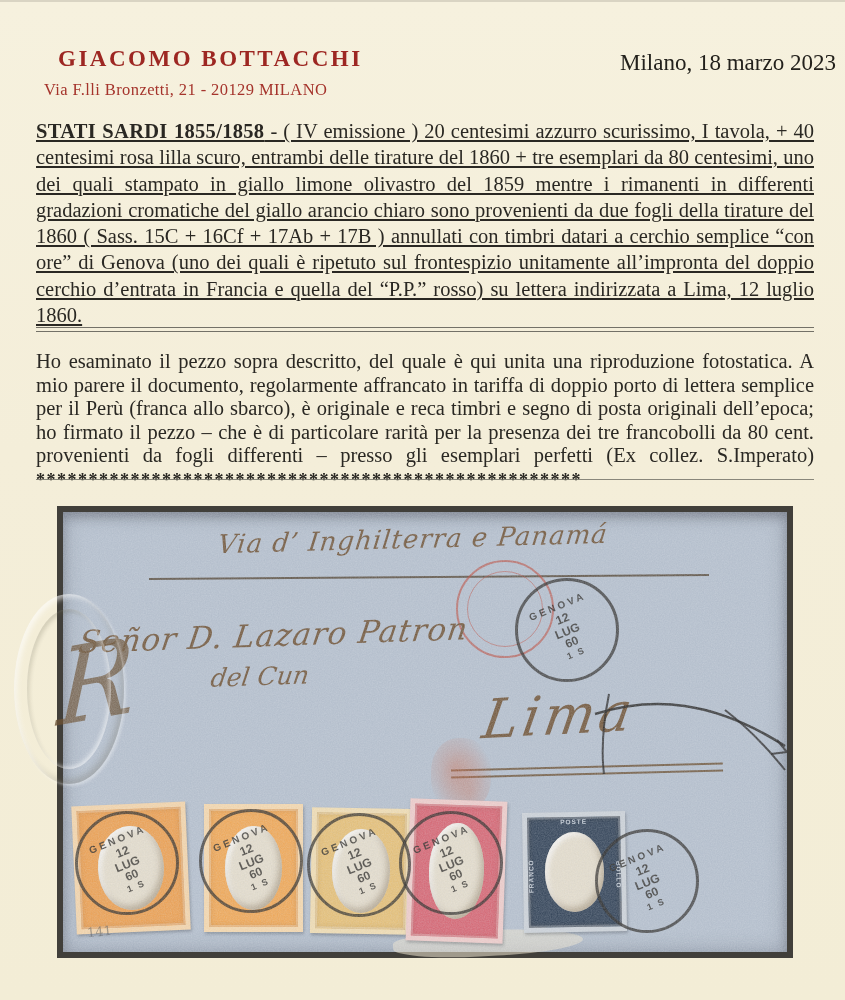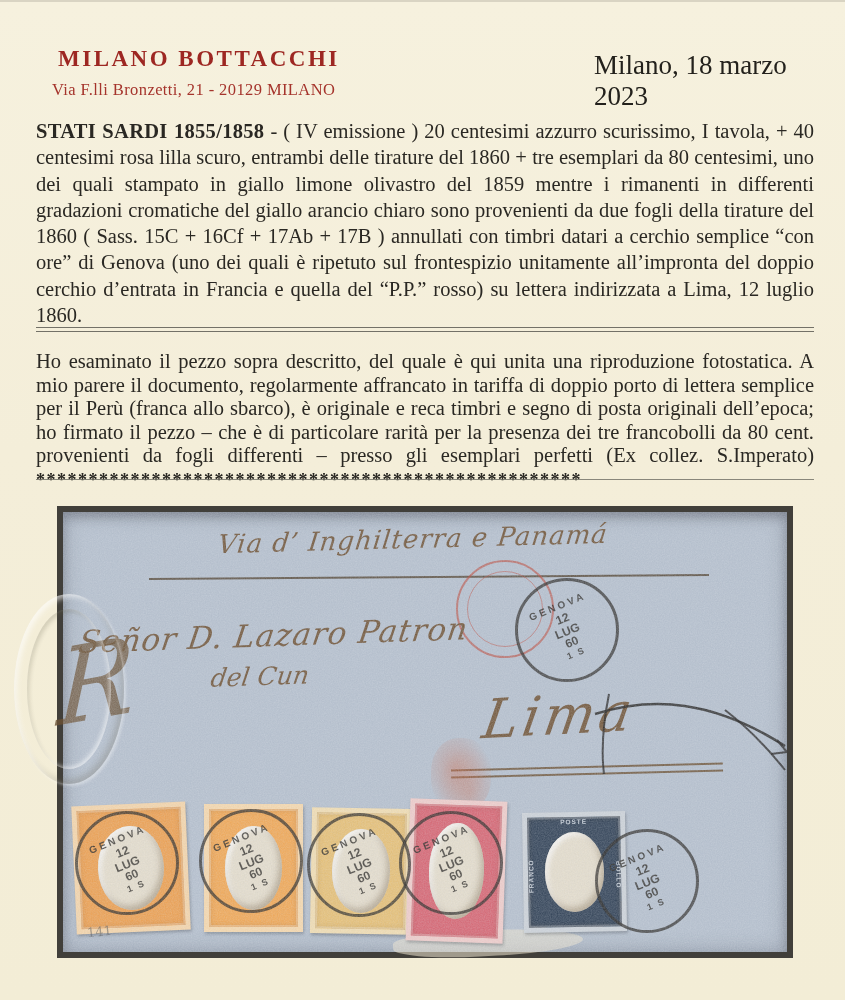--- a/index.html
+++ b/index.html
@@ -4,24 +4,24 @@
 <style>
   html,body{margin:0;padding:0;}
   .sheet{
     position:relative; width:845px; height:1000px; overflow:hidden;
     background:linear-gradient(180deg,#f6f1de 0%, #f4eed9 45%, #f3edd6 100%);
     font-family:"Liberation Serif", serif; color:#2a2823;
     border-top:2px solid #d9d4c3; box-sizing:border-box;
   }
   .expert-name{position:absolute;left:58px;top:44px;font-size:23px;font-weight:bold;
     letter-spacing:2.5px;color:#9d2722;}
-  .expert-address{position:absolute;left:52px;top:78px;font-size:16.5px;color:#a5342c;letter-spacing:.4px;}
-  .dateline{position:absolute;left:594px;top:48px;font-size:27px;color:#23211c;}
+  .expert-address{position:absolute;left:44px;top:78px;font-size:16.5px;color:#a5342c;letter-spacing:.4px;}
+  .dateline{position:absolute;left:620px;top:48px;font-size:23px;color:#23211c;}
   .para{position:absolute;left:36px;width:778px;margin:0;text-align:justify;color:#2a2823;}
-  .para1{top:116px;font-size:20.5px;line-height:26.3px;}
+  .para1{top:116px;font-size:20.5px;line-height:26.3px;text-decoration:underline;}
   .para1 strong{letter-spacing:.3px;}
   .para2{top:348px;font-size:20.5px;line-height:23.6px;}
   .asterisks{letter-spacing:1.5px;font-weight:bold;font-size:18px;}
   .rule-double{position:absolute;left:36px;top:325px;width:778px;height:3px;
     border-top:1.5px solid #5d5c54;border-bottom:1.5px solid #5d5c54;opacity:.85;}
   .rule-thin{position:absolute;left:36px;top:477px;width:778px;height:0;
     border-top:1.5px solid #6e6d63;opacity:.8;}
 
   
   .photo{position:absolute;left:57px;top:504px;width:736px;height:452px;box-sizing:border-box;
@@ -102,21 +102,21 @@
       2px 2px 3px rgba(255,255,255,.45);
     opacity:.8;pointer-events:none;}
   .seal::after{content:"";position:absolute;left:13px;top:15px;right:13px;bottom:15px;border-radius:50%;
     box-shadow:inset -2px -2px 4px rgba(255,255,255,.7), inset 2px 3px 4px rgba(95,88,70,.28);}
 </style>
 </head>
 <body>
 
 <div class="sheet">
 
-  <div class="expert-name">MILANO  BOTTACCHI</div>
+  <div class="expert-name">GIACOMO  BOTTACCHI</div>
   <div class="expert-address">Via F.lli Bronzetti, 21 - 20129 MILANO</div>
   <div class="dateline">Milano, 18 marzo 2023</div>
 
   <p class="para para1"><strong>STATI SARDI 1855/1858</strong><span> - ( IV emissione ) 20 centesimi azzurro scurissimo, I tavola, + 40 centesimi rosa lilla scuro, entrambi delle tirature del 1860 + tre esemplari da 80 centesimi, uno dei quali stampato in giallo limone olivastro del 1859 mentre i rimanenti in differenti gradazioni cromatiche del giallo arancio chiaro sono provenienti da due fogli della tirature del 1860 ( Sass. 15C + 16Cf + 17Ab + 17B ) annullati con timbri datari a cerchio semplice “con ore” di Genova (uno dei quali è ripetuto sul frontespizio unitamente all’impronta del doppio cerchio d’entrata in Francia e quella del  “P.P.” rosso) su lettera indirizzata a Lima, 12 luglio 1860.</span></p>
 
   <div class="rule-double"></div>
 
   <p class="para para2"><span>Ho esaminato il pezzo sopra descritto, del quale è qui unita una riproduzione fotostatica. A mio parere il documento, regolarmente affrancato in tariffa di doppio porto di lettera semplice per il Perù (franca allo sbarco), è originale e reca timbri e segno di posta originali dell’epoca; ho firmato il pezzo – che è di particolare rarità per la presenza dei tre francobolli da 80 cent. provenienti da fogli differenti – presso gli esemplari perfetti (Ex collez. S.Imperato) </span><span class="asterisks">****************************************************</span></p>
 
   <div class="rule-thin"></div>

